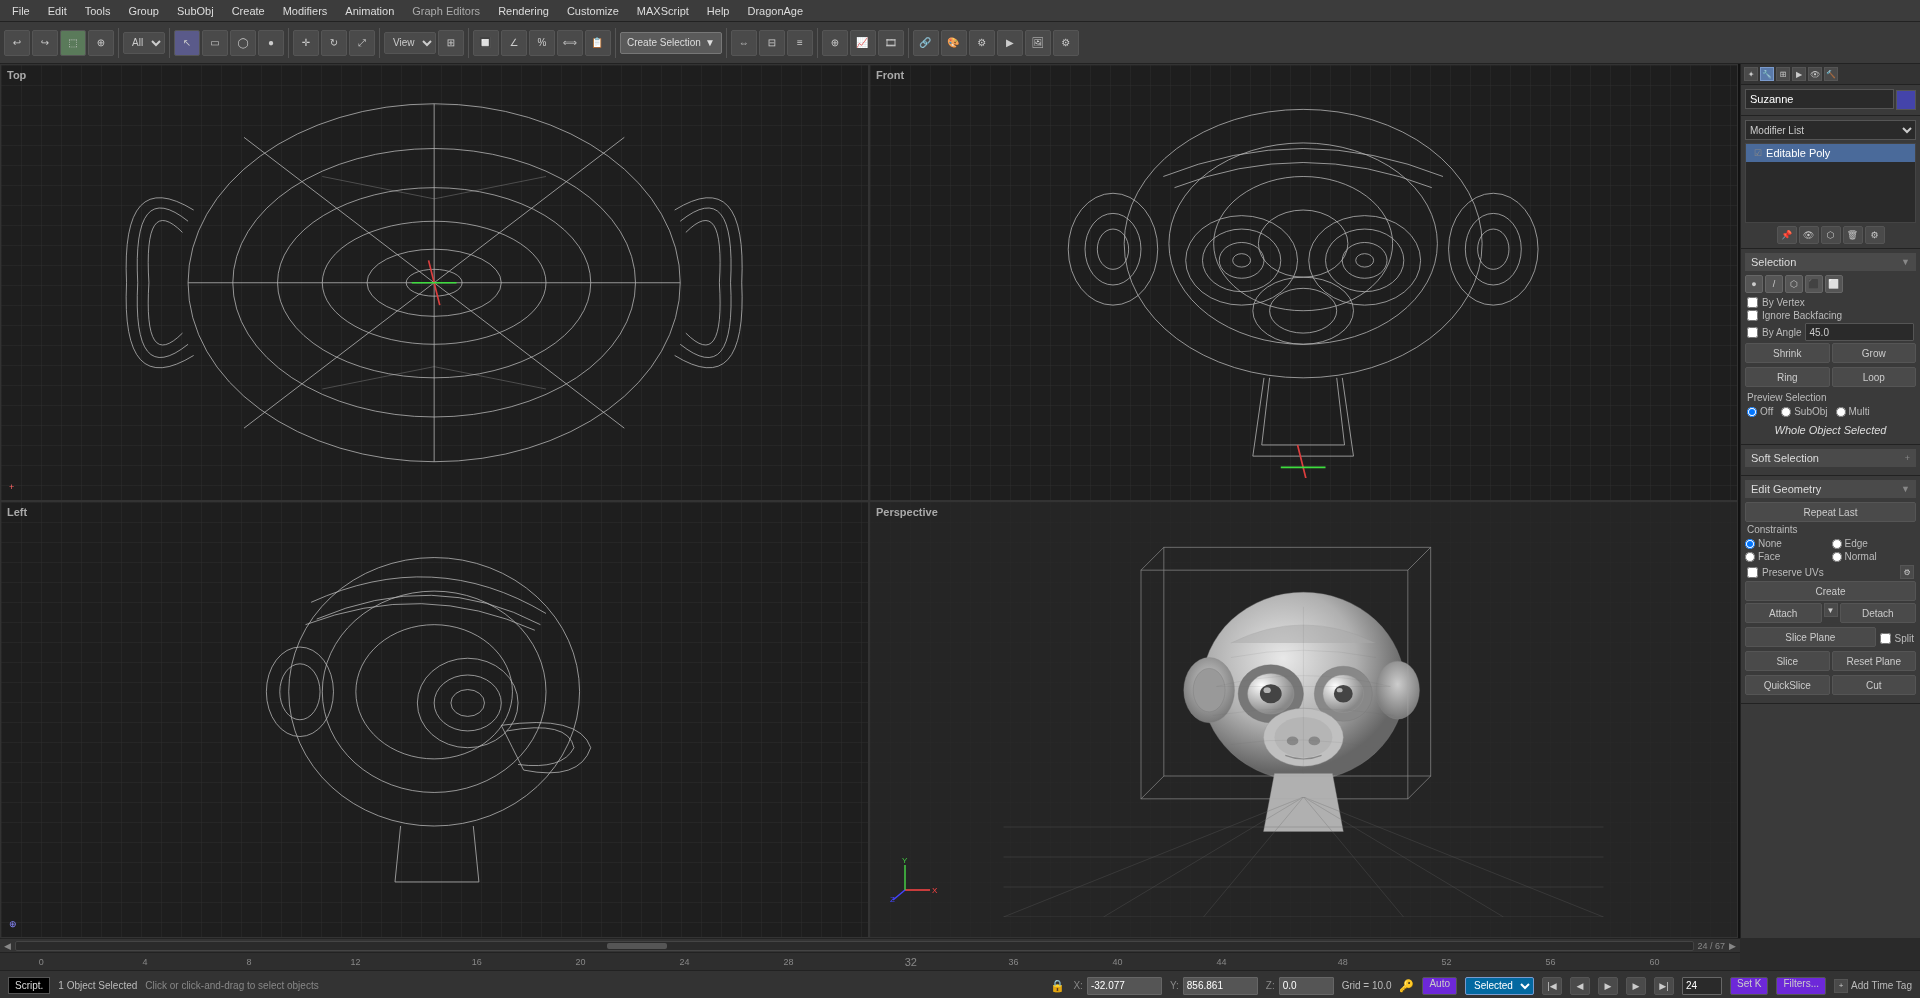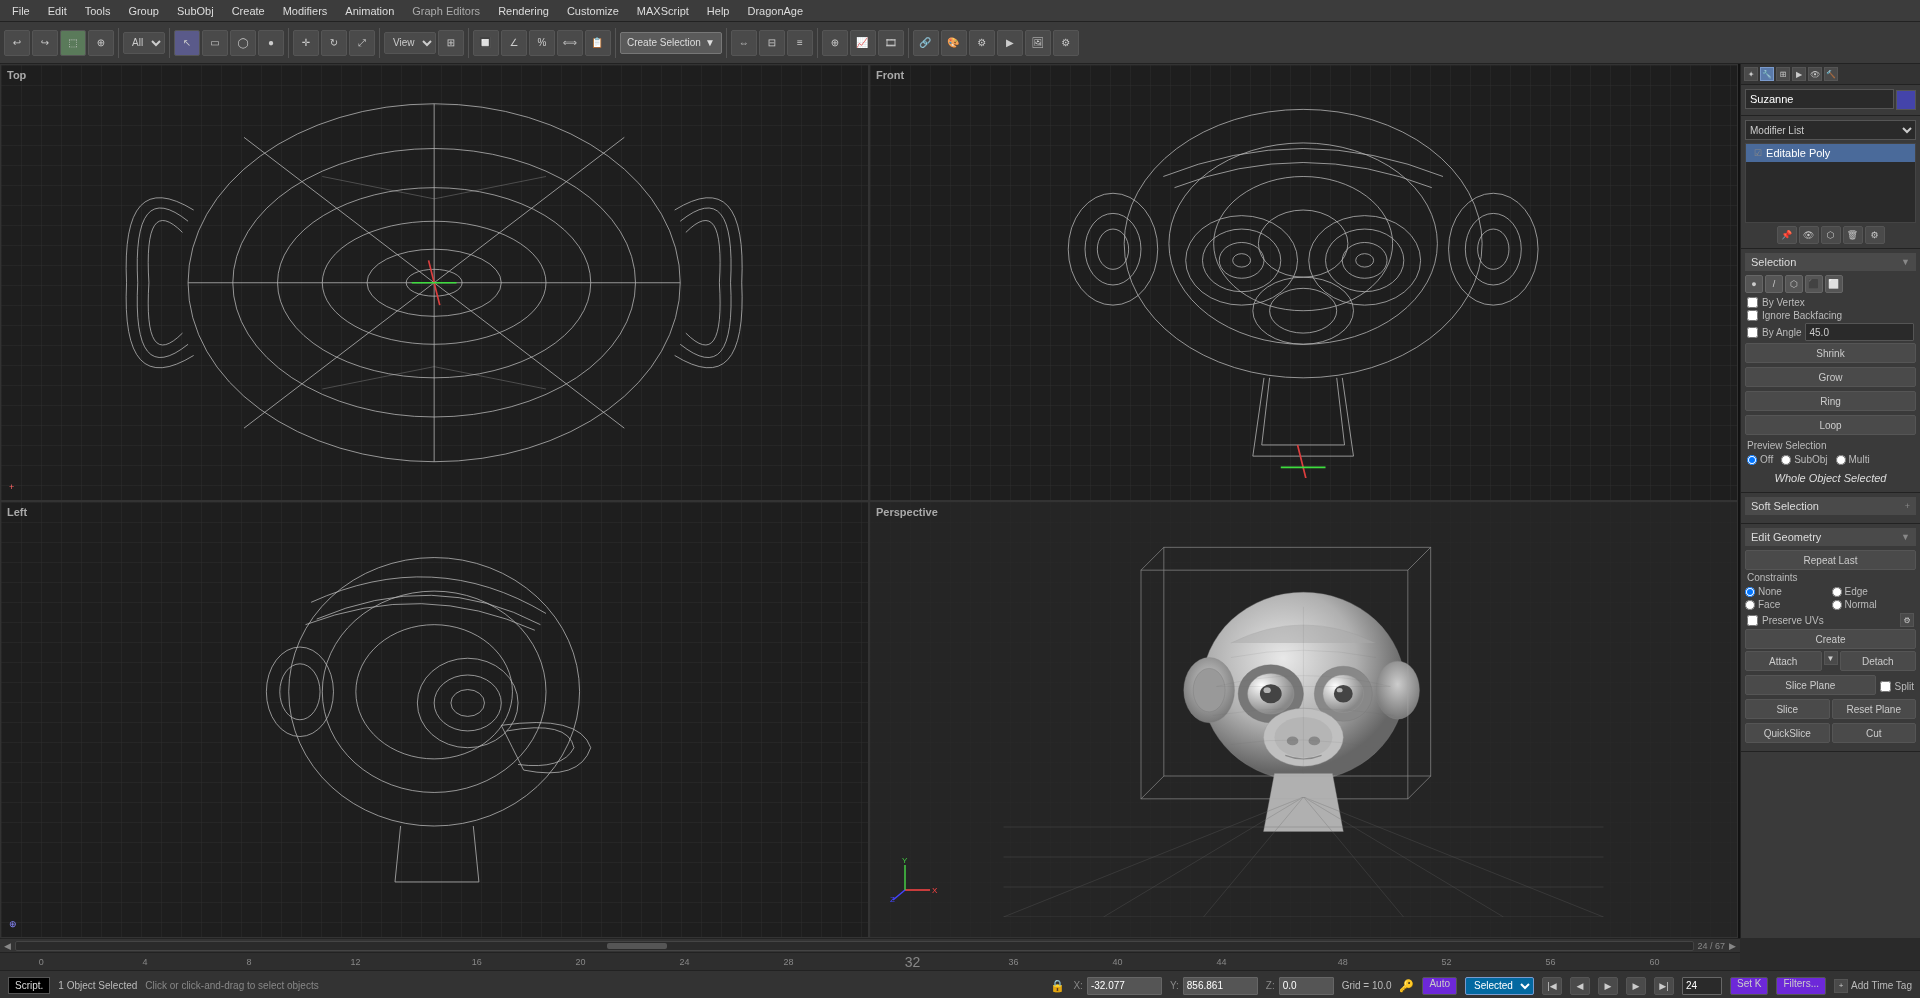--- a/index.html
+++ b/index.html
@@ -790,21 +790,21 @@
       <div class="checkbox-row">
         <input type="checkbox" style="">
         <span class="checkbox-label">Ignore Backfacing</span>
       </div>
       <div class="checkbox-row">
         <input type="checkbox" style="">
         <span class="checkbox-label">By Angle</span>
         <input class="panel-input" value="45.0" style="width: 45px;">
       </div>
 
-      <div style="display:grid;grid-template-columns:1fr;gap:2px;margin-bottom:3px;">
+      <div style="display:grid;grid-template-columns:1fr 1fr;gap:2px;margin-bottom:3px;">
         <div class="panel-btn-full">Shrink</div>
         <div class="panel-btn-full">Grow</div>
         <div class="panel-btn-full">Ring</div>
         <div class="panel-btn-full">Loop</div>
       </div>
 
       <div class="panel-row">
         <span class="panel-label">Preview Selection</span>
       </div>
       <div class="radio-group">
@@ -908,21 +908,21 @@
 <div id="timeline-numbers" style="height:18px;background:#2e2e2e;border-top:1px solid #222;display:flex;align-items:center;padding:0 4px;width:calc(100% - 180px);position:relative;">
   <div style="position:absolute;width:calc(100% - 8px);height:100%;display:flex;align-items:center;">
     <span style="position:absolute;left:2%;font-size:9px;color:#888;">0</span>
     <span style="position:absolute;left:8%;font-size:9px;color:#888;">4</span>
     <span style="position:absolute;left:14%;font-size:9px;color:#888;">8</span>
     <span style="position:absolute;left:20%;font-size:9px;color:#888;">12</span>
     <span style="position:absolute;left:27%;font-size:9px;color:#888;">16</span>
     <span style="position:absolute;left:33%;font-size:9px;color:#888;">20</span>
     <span style="position:absolute;left:39%;font-size:9px;color:#888;">24</span>
     <span style="position:absolute;left:45%;font-size:9px;color:#888;">28</span>
-    <span style="position:absolute;left:52%;font-size:14px;color:#888;">32</span>
+    <span style="position:absolute;left:52%;font-size:11px;color:#888;">32</span>
     <span style="position:absolute;left:58%;font-size:9px;color:#888;">36</span>
     <span style="position:absolute;left:64%;font-size:9px;color:#888;">40</span>
     <span style="position:absolute;left:70%;font-size:9px;color:#888;">44</span>
     <span style="position:absolute;left:77%;font-size:9px;color:#888;">48</span>
     <span style="position:absolute;left:83%;font-size:9px;color:#888;">52</span>
     <span style="position:absolute;left:89%;font-size:9px;color:#888;">56</span>
     <span style="position:absolute;left:95%;font-size:9px;color:#888;">60</span>
   </div>
 </div>
 

